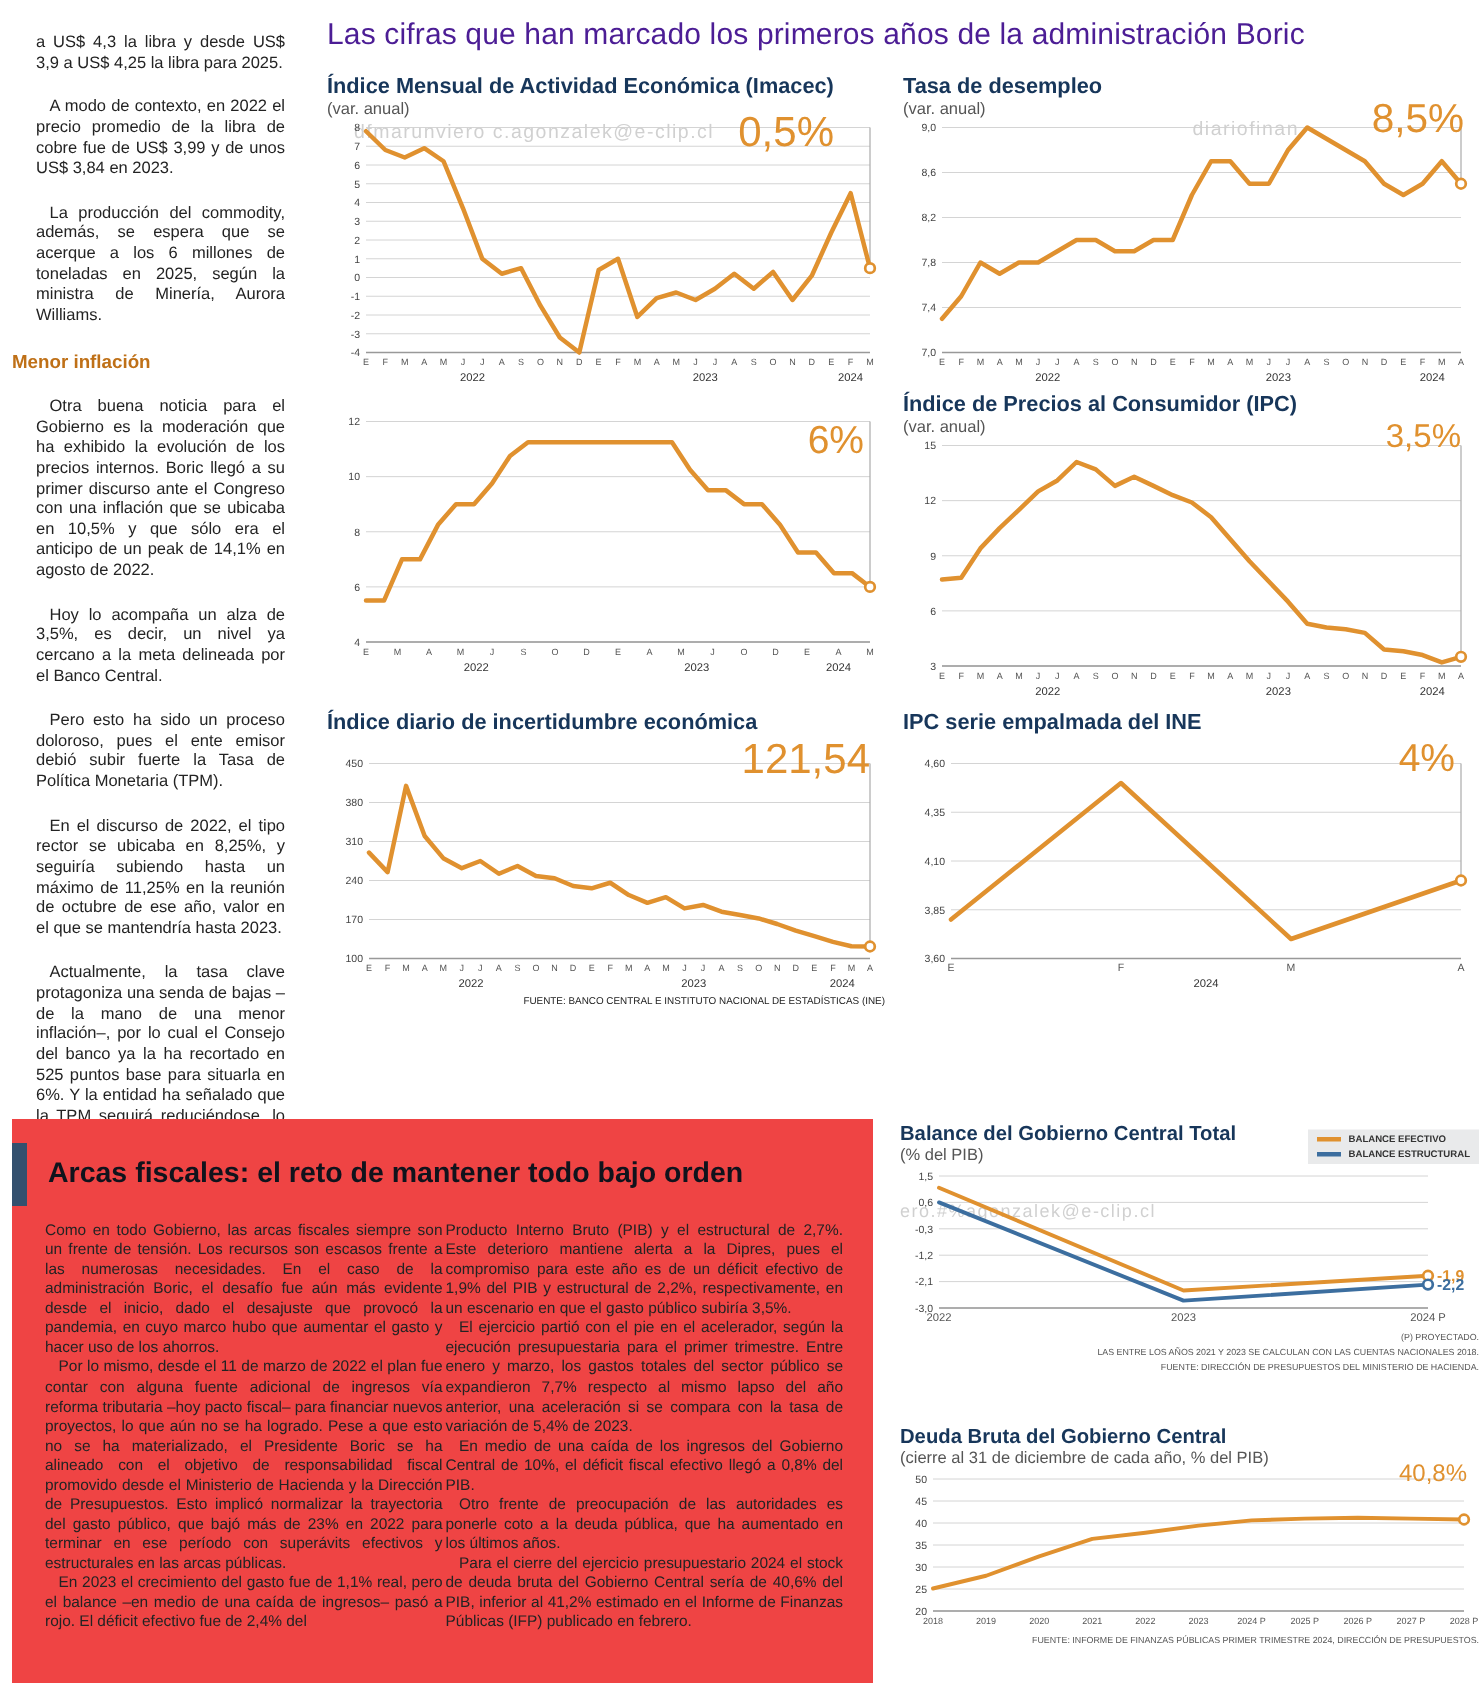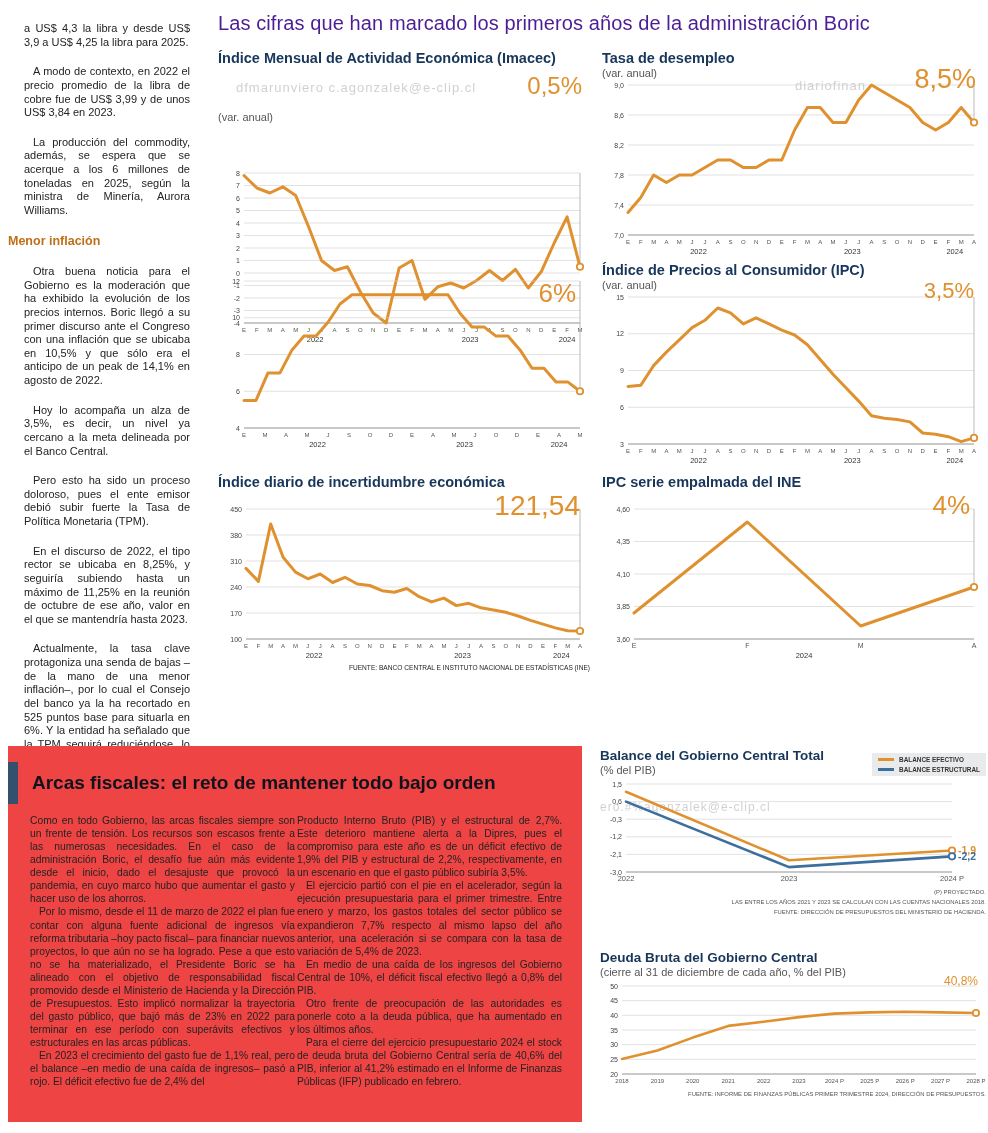--- a/index.html
+++ b/index.html
@@ -15,27 +15,27 @@
   .end-mark{color:#E0912F;font-size:9px;margin-left:3px;}
   
   .headline{position:absolute;left:218px;top:12px;width:766px;font-size:20px;font-weight:normal;color:#4c1d95;letter-spacing:.1px;}
   
   .chart{position:absolute;display:flex;flex-direction:column;}
   .ct{font-size:14.5px;font-weight:bold;color:#17365A;line-height:1.12;}
   .cs{font-size:11px;color:#555;height:12px;margin-top:1px;}
   .plot{flex:1;min-height:0;position:relative;}
   .plot svg{display:block;}
   .callout{position:absolute;color:#E0912F;font-weight:400;}
-  .c1{left:218px;top:50px;width:372px;height:208px;gap:44px;}
+  .c1{left:218px;top:50px;width:372px;height:208px;}
   .c2{left:602px;top:50px;width:382px;height:208px;}
   .c3{left:218px;top:262px;width:372px;height:205px;}
   .c4{left:602px;top:262px;width:382px;height:205px;}
   .c5{left:218px;top:474px;width:372px;height:188px;}
   .c6{left:602px;top:474px;width:382px;height:188px;}
-  .co1{top:22px;right:8px;font-size:24px;}
+  .co1{top:22px;right:34px;font-size:28px;}
   .co2{top:14px;right:8px;font-size:27px;}
   .co3{top:16px;right:14px;font-size:26px;}
   .co4{top:16px;right:10px;font-size:22px;}
   .co5{top:16px;right:10px;font-size:28px;}
   .co6{top:16px;right:14px;font-size:26px;}
   .source-note{position:absolute;left:218px;top:664px;width:372px;text-align:right;font-size:6.6px;color:#222;}
   
   .wm{position:absolute;color:#ababab;opacity:.55;font-size:13px;letter-spacing:1px;white-space:nowrap;pointer-events:none;}
   
   .fiscal{position:absolute;left:8px;top:746px;width:574px;height:376px;background:#ef4444;}
@@ -51,21 +51,21 @@
   .balance{top:748px;height:200px;}
   .debt{top:950px;height:180px;}
   .bhead{display:flex;justify-content:space-between;align-items:flex-end;gap:28px;}
   .bt{font-size:13.5px;}
   .legend{background:#E9EAEB;padding:3px 6px;display:flex;flex-direction:column;gap:3px;flex:0 0 auto;}
   .legend-item{display:flex;align-items:center;gap:5px;font-size:6.4px;font-weight:bold;color:#333;}
   .swatch{width:16px;height:3px;display:inline-block;background:#999;}
   .bplot{height:106px;flex:0 0 auto;margin-top:2px;}
   .dplot{height:106px;flex:0 0 auto;margin-top:2px;}
   .notes{font-size:5.9px;color:#555;text-align:right;line-height:1.7;margin-top:3px;}
-  .dco{top:24px;right:8px;font-size:12px;margin-left:33px;}
+  .dco{top:24px;right:8px;font-size:16px;margin-left:33px;}
 </style>
 </head>
 <body>
 
 <div class="leftcol">
   <p>a US$ 4,3 la libra y desde US$ 3,9 a US$ 4,25 la libra para 2025.</p>
   <p class="ind">A modo de contexto, en 2022 el precio promedio de la libra de cobre fue de US$ 3,99 y de unos US$ 3,84 en 2023.</p>
   <p class="ind">La producción del commodity, además, se espera que se acerque a los 6 millones de toneladas en 2025, según la ministra de Minería, Aurora Williams.</p>
   <div class="subhead">Menor inflación</div>
   <p class="ind">Otra buena noticia para el Gobierno es la moderación que ha exhibido la evolución de los precios internos. Boric llegó a su primer discurso ante el Congreso con una inflación que se ubicaba en 10,5% y que sólo era el anticipo de un peak de 14,1% en agosto de 2022.</p>

